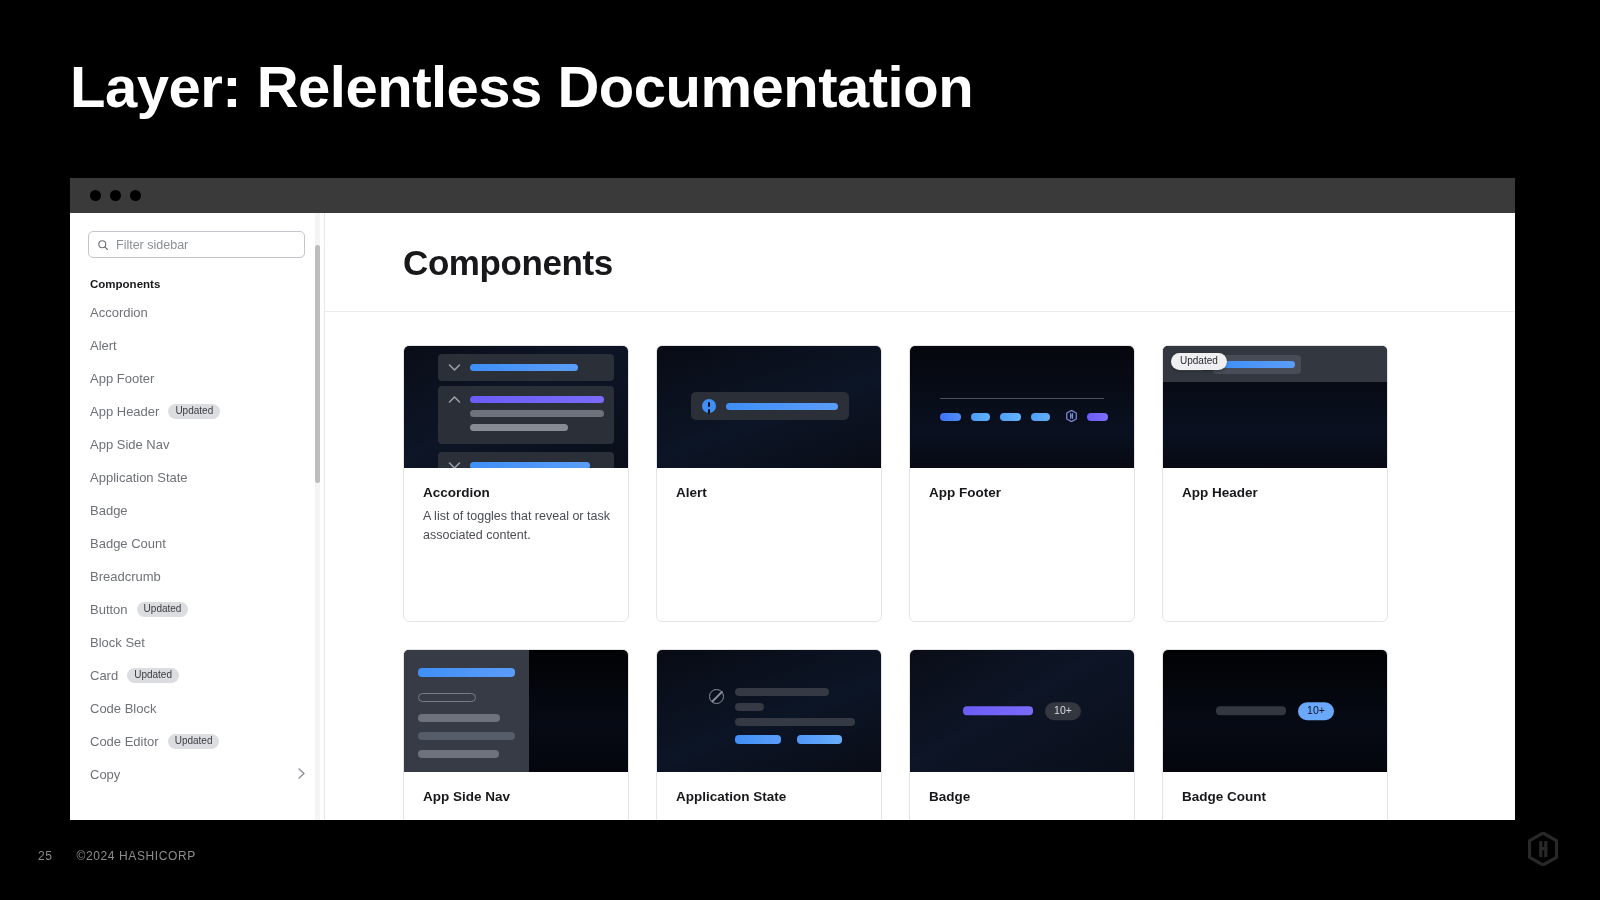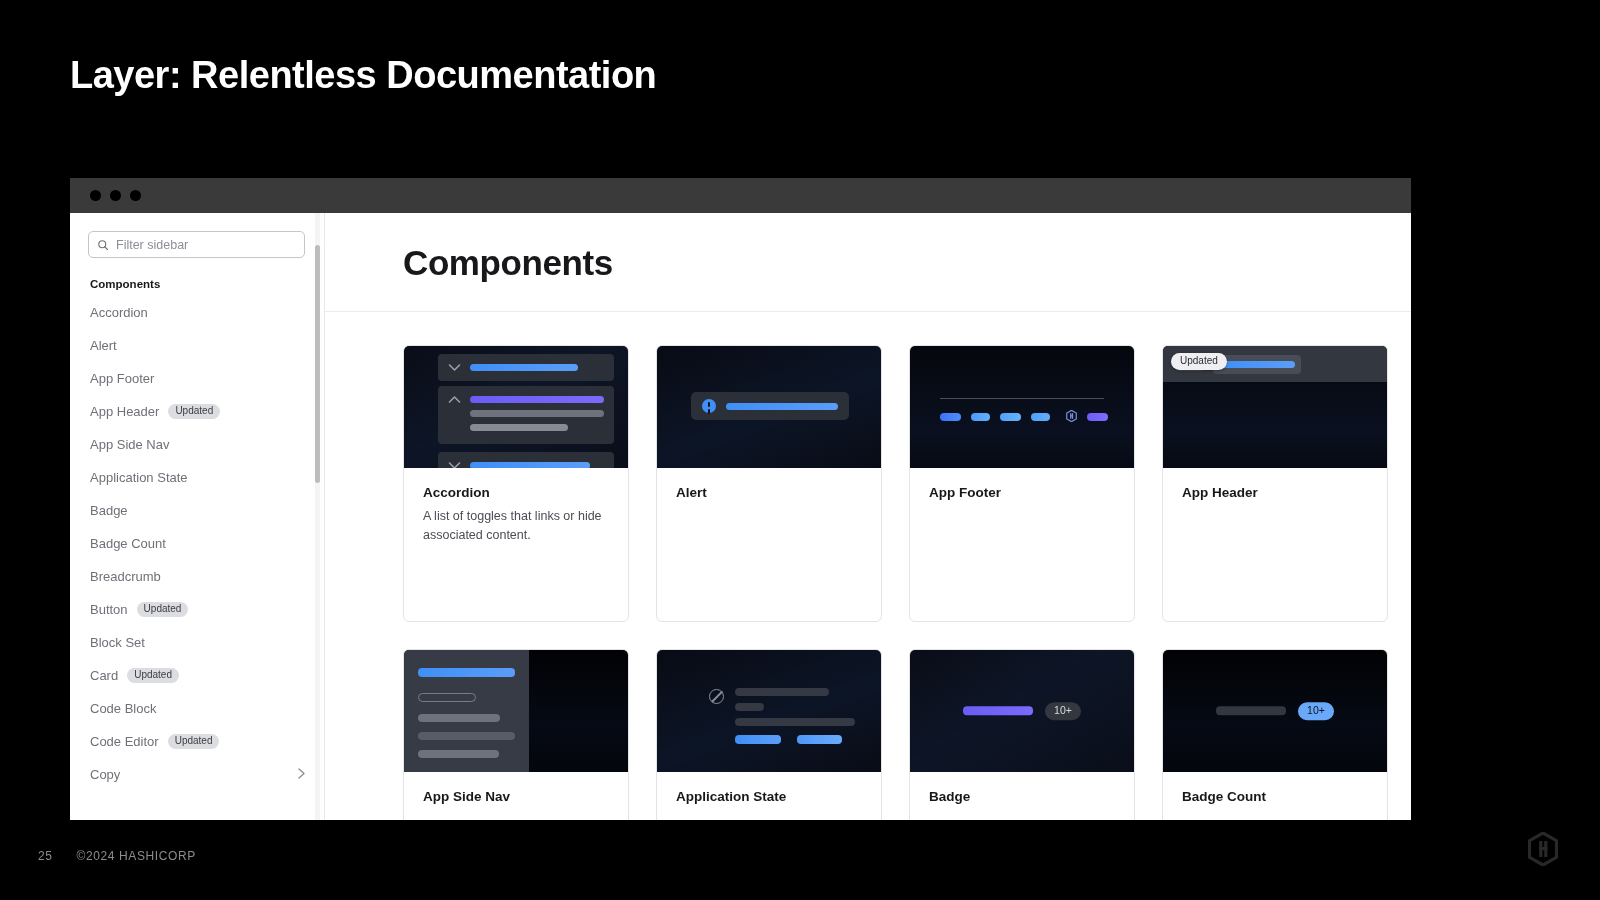--- a/index.html
+++ b/index.html
@@ -7,32 +7,32 @@
     width: 1600px; height: 900px;
     background: #000000;
     font-family: "Liberation Sans", sans-serif;
     overflow: hidden;
   }
 
   
   .slide-title {
     position: absolute;
     left: 70px; top: 55px;
-    font-size: 38px;
+    font-size: 58px;
     font-weight: 700;
     color: #ffffff;
     letter-spacing: -0.5px;
     line-height: 1.1;
   }
 
   
   .window {
     position: absolute;
     left: 70px; top: 178px;
-    width: 1341px; height: 642px;
+    width: 1445px; height: 642px;
     background: #22c55e;
     overflow: hidden;
   }
   .chrome-bar {
     height: 35px;
     background: #3a3a3a;
     display: flex;
     align-items: center;
     padding-left: 20px;
     gap: 9px;
@@ -406,21 +406,21 @@
               </div>
               <div class="acc-row" style="top:106px;">
                 <svg width="13" height="9" viewBox="0 0 13 9">
                   <polyline points="1.5,2 6.5,7 11.5,2" fill="none" stroke="#9aa0ab" stroke-width="1.6" stroke-linecap="round" stroke-linejoin="round"></polyline>
                 </svg>
                 <div class="bar bar-blue" style="width:120px;margin-top:1px;"></div>
               </div>
             </div>
             <div class="card-text">
               <div class="card-title">Accordion</div>
-              <div class="card-desc">A list of toggles that links or hide associated content.</div>
+              <div class="card-desc">A list of toggles that reveal or task associated content.</div>
             </div>
           </div>
           <div class="card">
             <div class="card-thumb g-navy2">
               <div class="alert-box">
                 <span class="icon-info"></span>
                 <div class="bar bar-blue" style="flex:1;"></div>
               </div>
             </div>
             <div class="card-text">

